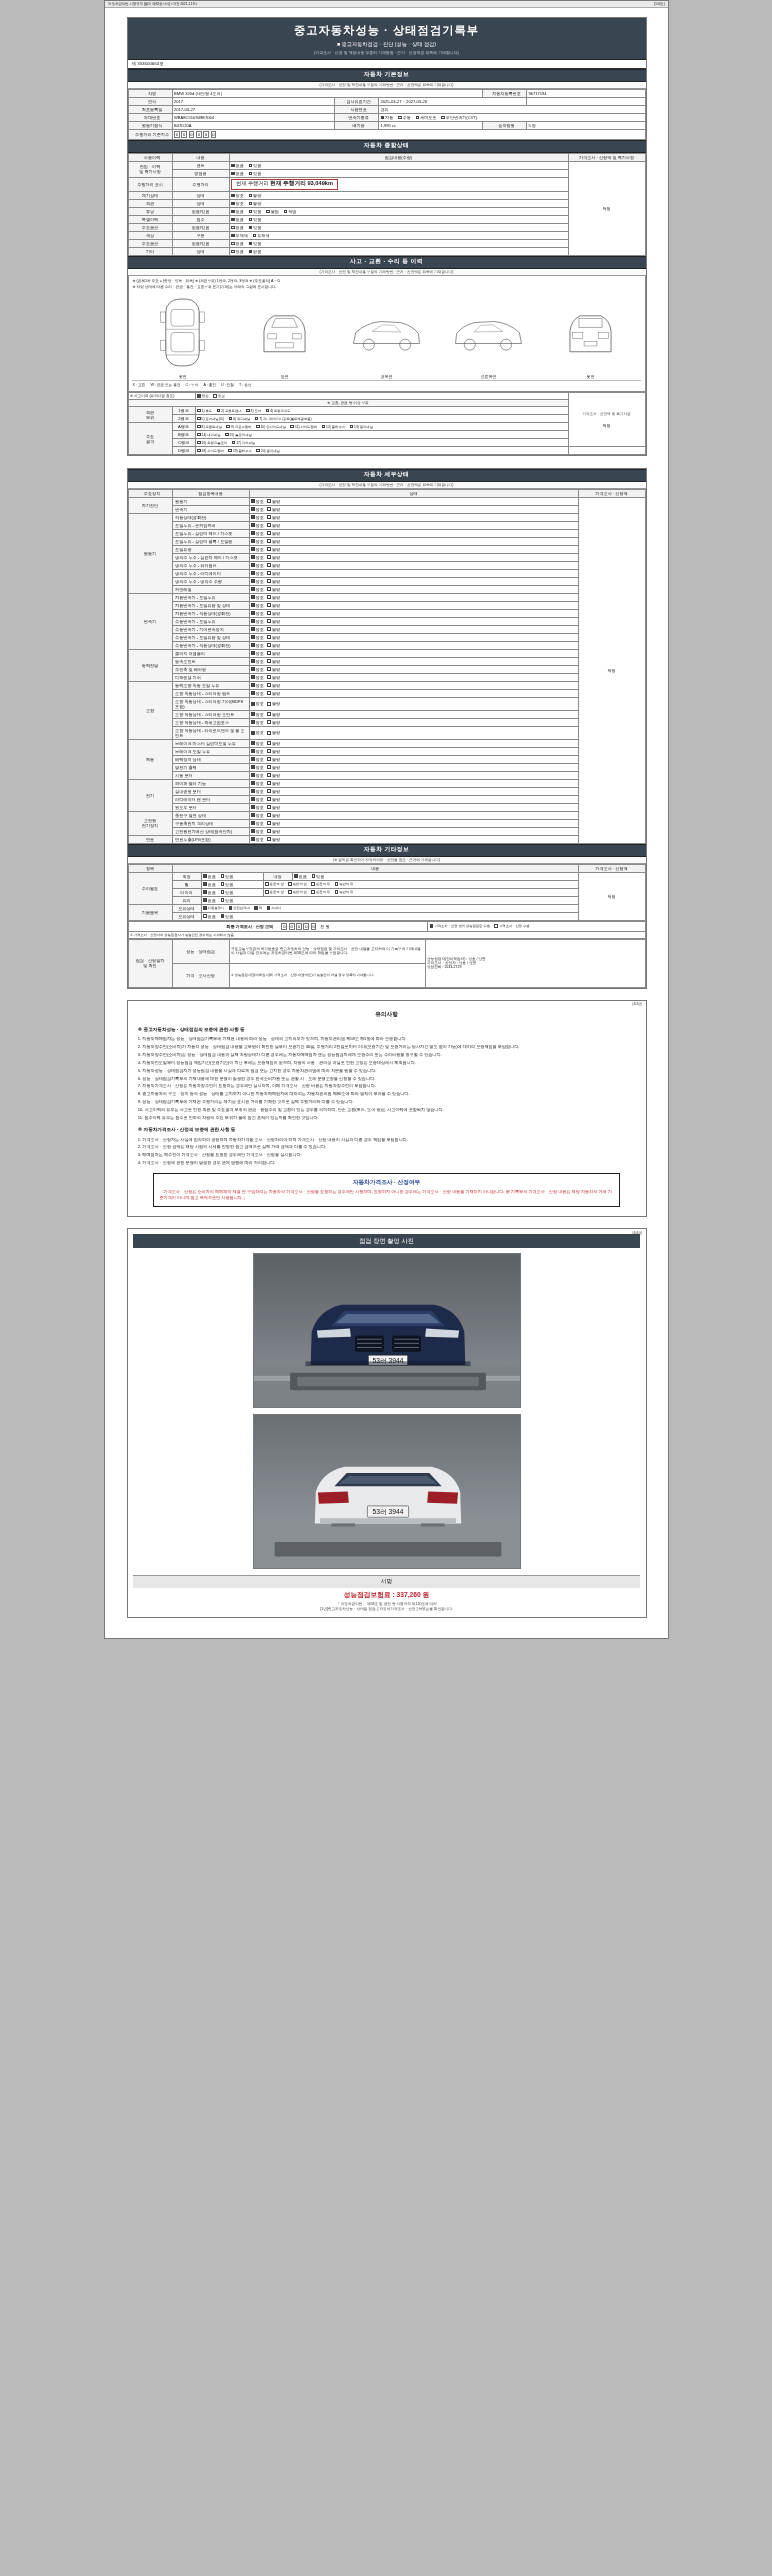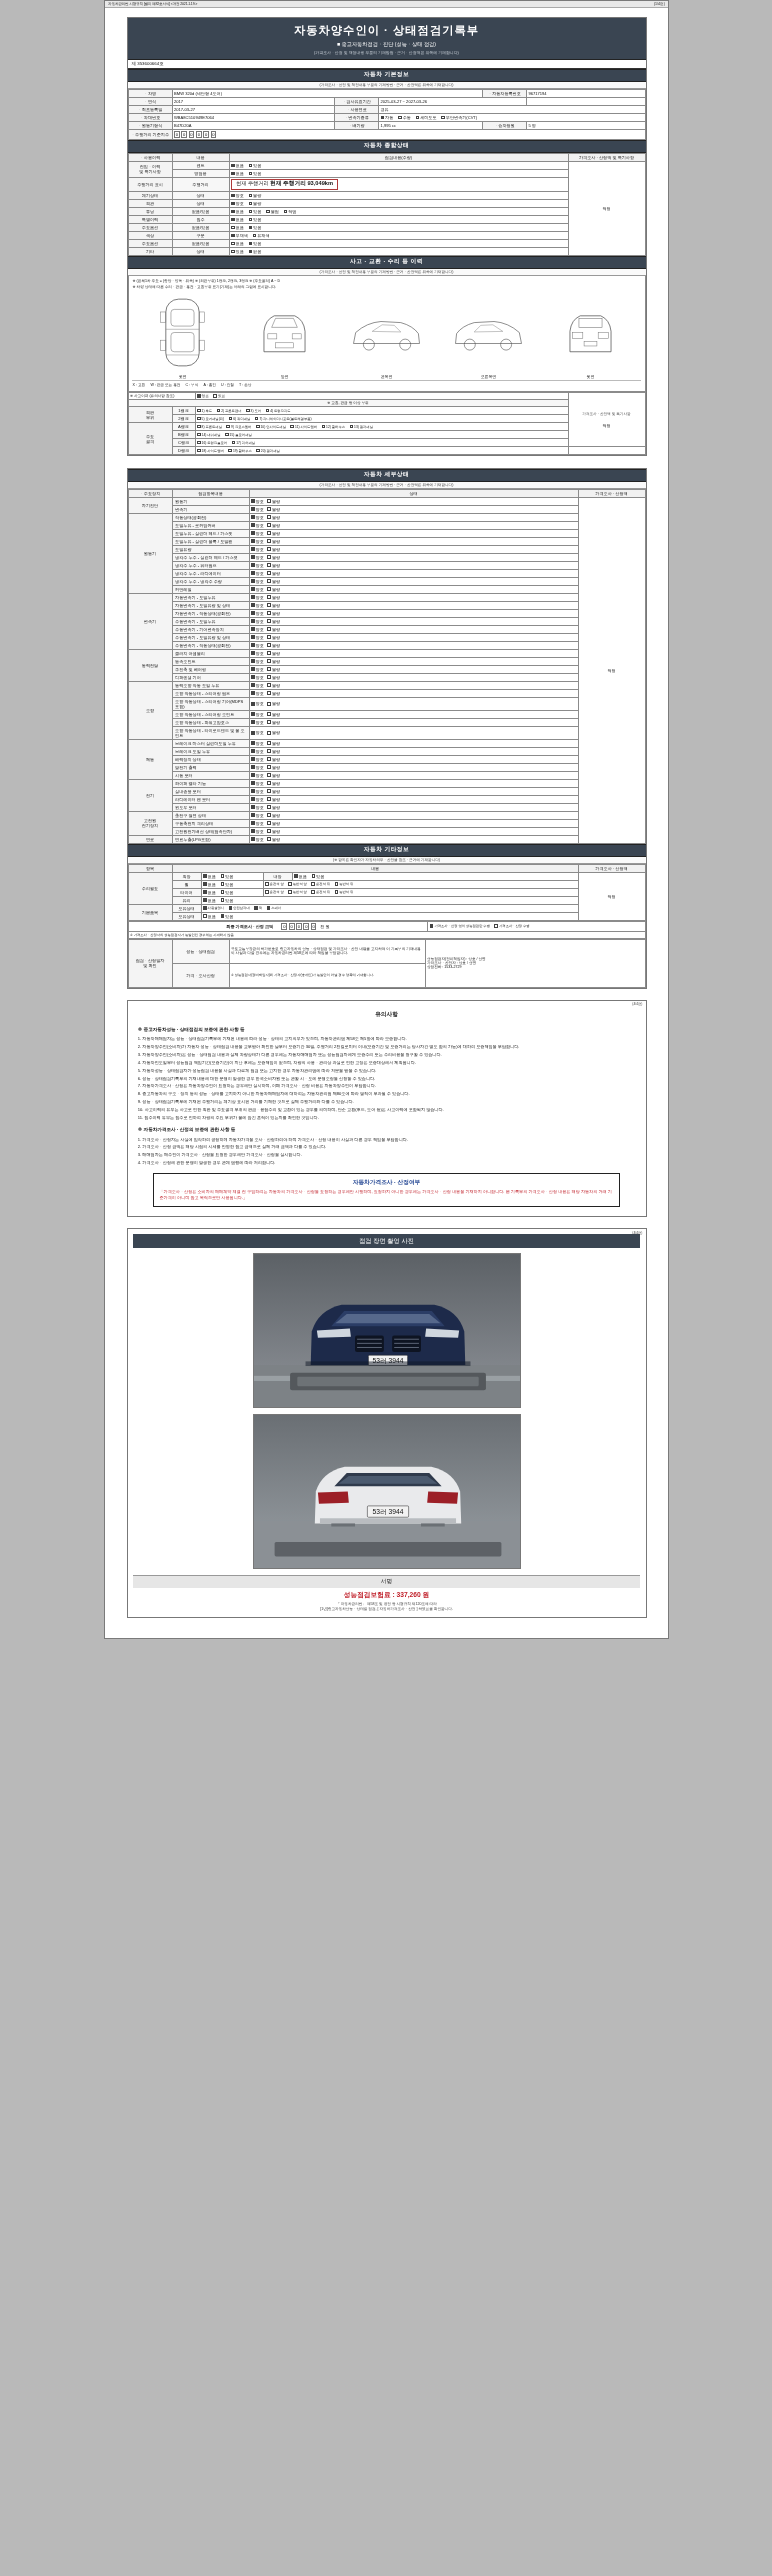--- a/index.html
+++ b/index.html
@@ -135,21 +135,21 @@
 <div class="page">
   <div class="microbar">
     <span class="left">자동차관리법 시행규칙 [별지 제82호서식] &lt;개정 2021.1.19.&gt;</span>
     <span class="right">(1/4면)</span>
   </div>
 
   <div class="sheet-wrap">
 
   <div class="sheet" style="width:520px;border:0.5px solid #777;">
     <div class="titleblock">
-      <h1>자동차양수인이 · 상태점검기록부</h1>
+      <h1>중고자동차성능 · 상태점검기록부</h1>
       <div class="sub">■ 중고자동차점검ㆍ진단 (성능ㆍ상태 점검)</div>
       <div class="sub2">(가격조사ㆍ산정 및 책정내용 부분의 기재방법 · 근거ㆍ산정액은 뒤쪽에 기재합니다)</div>
     </div>
     <div class="docno">제 353600664호</div>
 
     <div class="secbar">자동차 기본정보</div>
     <div class="secnote">(가격조사ㆍ산정 및 책정내용 부분의 기재방법 · 근거ㆍ산정액은 뒤쪽에 기재합니다)</div>
     <table class="grid">
       <tbody>
             <tr>

